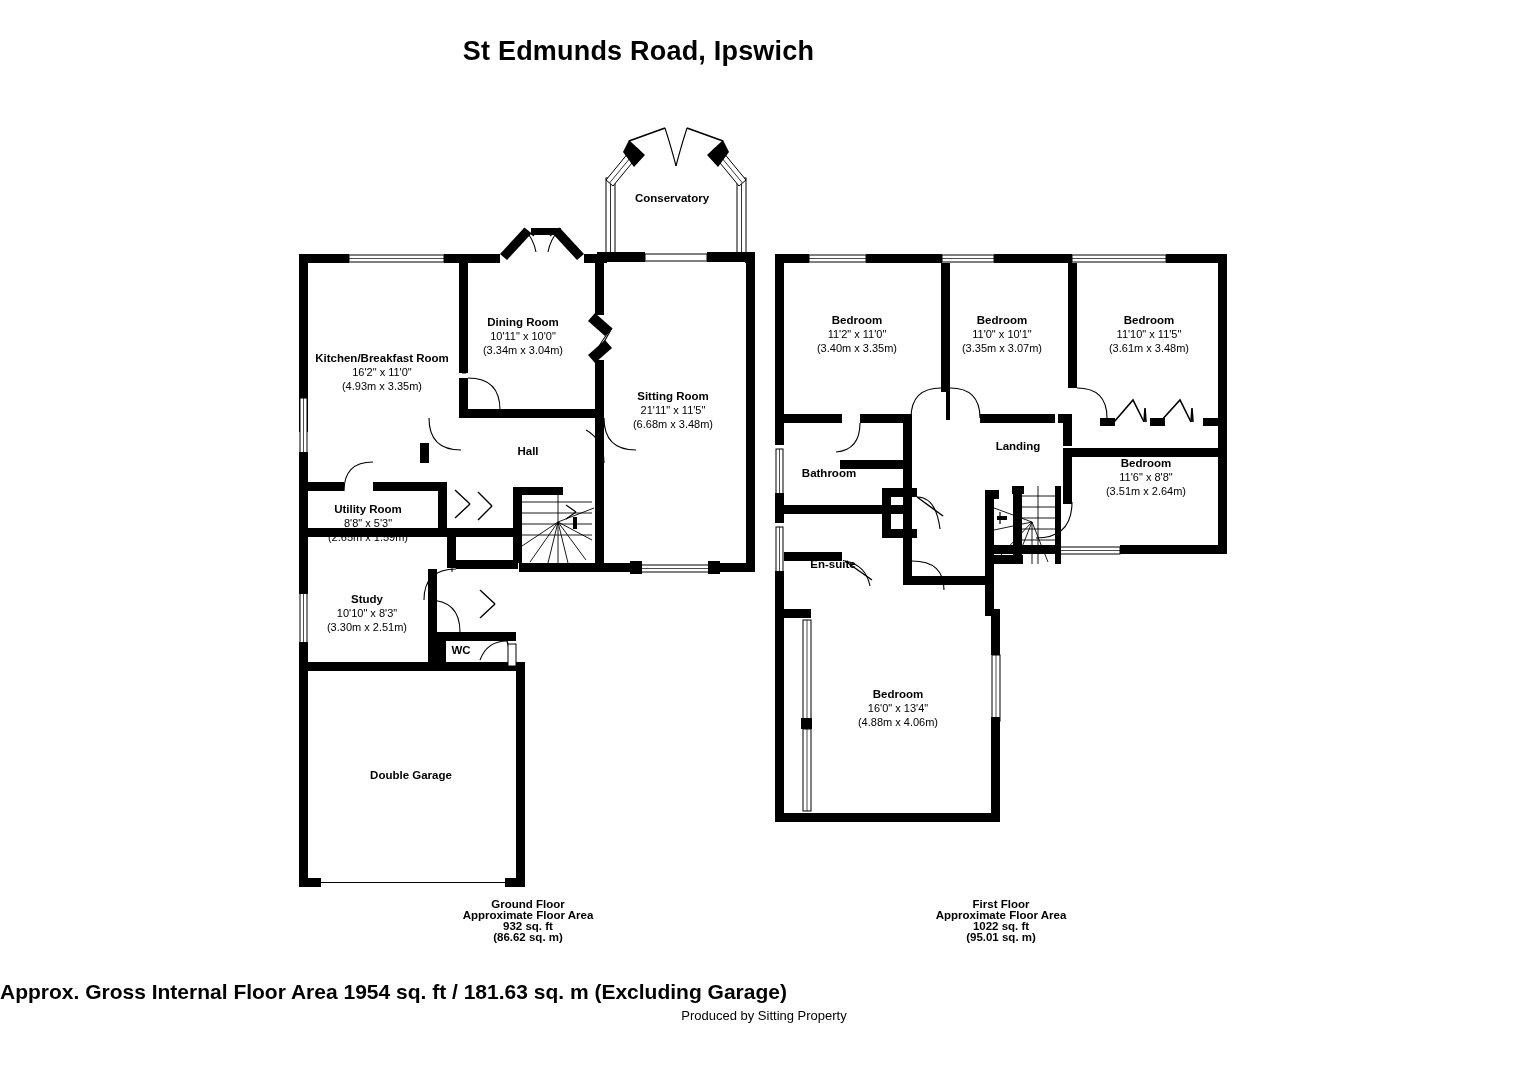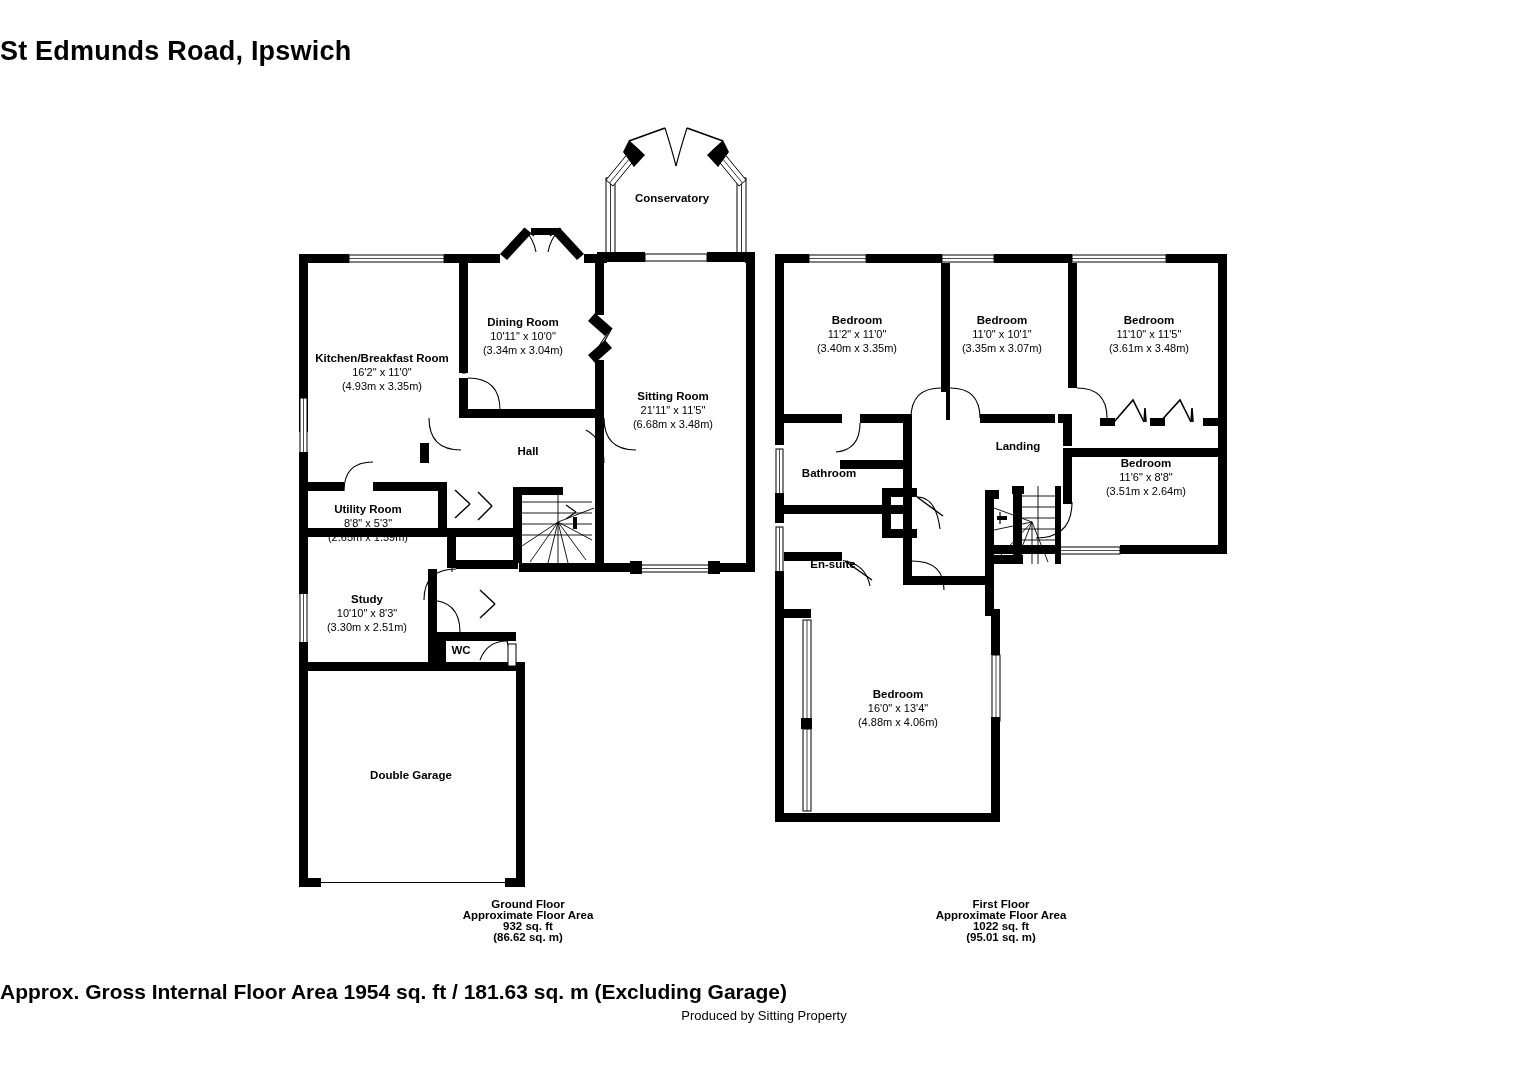--- a/index.html
+++ b/index.html
@@ -13,21 +13,21 @@
     font-family: "Liberation Sans", sans-serif;
     color: #000000;
     overflow: hidden;
     position: relative;
   }
   #page-title {
     position: absolute;
     top: 36px;
     left: 0;
     width: 1277px;
-    text-align: left;
+    text-align: center;
     font-size: 27px;
     font-weight: bold;
     letter-spacing: 0.2px;
   }
   #plan-canvas {
     position: absolute;
     top: 0;
     left: 0;
   }
   .rmlabel {

